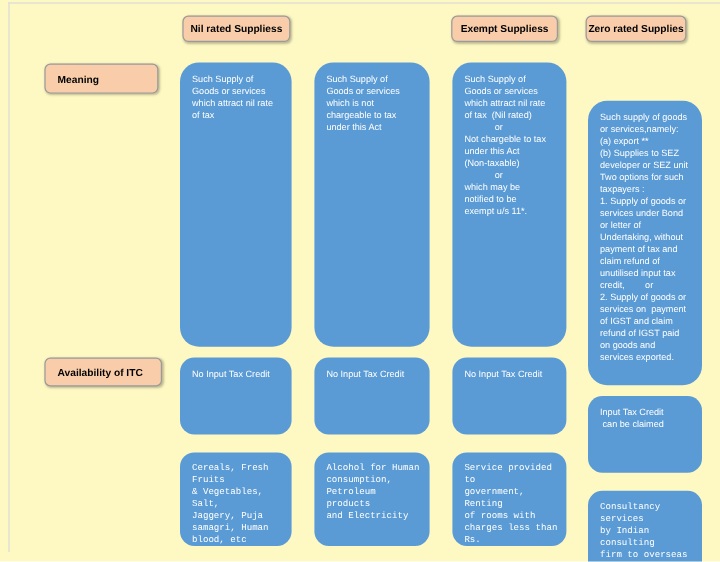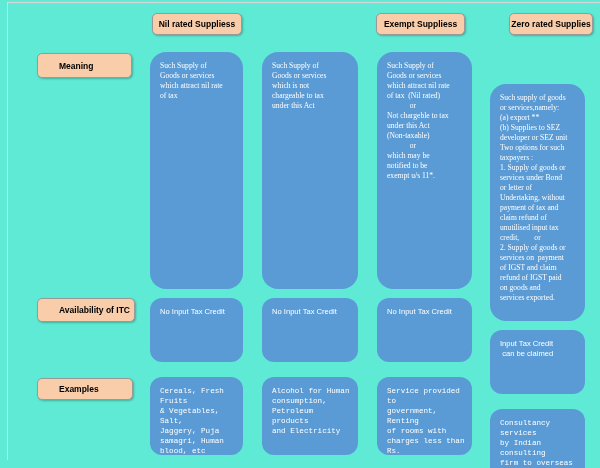--- a/index.html
+++ b/index.html
@@ -8,21 +8,21 @@
     background: #ffffff;
     width: 600px;
     height: 468px;
     font-family: "Liberation Sans", sans-serif;
     overflow: hidden;
   }
   .canvas {
     position: relative;
     width: 600px;
     height: 468px;
-    background: #5eead4;
+    background: #fef9c3;
   }
   .page-line-left {
     position: absolute;
     left: 7px; top: 2px;
     width: 1px; height: 458px;
     background: #d9d9d9;
   }
   .page-line-top {
     position: absolute;
     left: 7px; top: 2px;
@@ -44,63 +44,62 @@
   .hdr {
     top: 13px;
     height: 22px;
     font-size: 8.5px;
     justify-content: center;
     text-align: center;
   }
   .hdr-1 { left: 152px; width: 90px; }
   .hdr-2 { left: 260px; width: 101px; }
   .hdr-3 { left: 376px; width: 89px; }
-  .hdr-4 { left: 488px; width: 84px; margin-left: 21px; }
+  .hdr-4 { left: 488px; width: 84px; }
   .lbl {
     left: 37px;
     font-size: 8.5px;
-    padding-left: 21px;
+    padding-left: 10px;
     justify-content: flex-start;
   }
   .lbl-meaning  { top: 53px;  width: 95px; height: 25px; }
   .lbl-itc      { top: 298px; width: 98px; height: 24px; }
   .lbl-examples { top: 378px; width: 96px; height: 22px; }
   .cell {
     position: absolute;
     background: #5b9bd5;
     color: #ffffff;
     font-size: 7.6px;
     line-height: 1.32;
     white-space: pre-wrap;
     box-sizing: border-box;
     padding: 9px 4px 6px 10px;
     overflow: hidden;
   }
-  .row-meaning  { top: 52px;  height: 237px; border-radius: 16px; font-family: Liberation Serif, serif; }
+  .row-meaning  { top: 52px;  height: 237px; border-radius: 16px; }
   .row-itc      { top: 298px; height: 64px;  border-radius: 12px; }
   .row-examples { top: 377px; height: 78px;  border-radius: 12px; font-family: Liberation Mono, monospace; }
   .col-1 { left: 150px; width: 93px; }
   .col-2 { left: 262px; width: 96px; }
   .col-3 { left: 377px; width: 95px; }
   .col-4 { left: 490px; width: 95px; margin-top: 32px; }
 </style>
 </head>
 <body>
 
 <div class="canvas">
   <div class="page-line-left"></div>
   <div class="page-line-top"></div>
 
   <div class="hdr hdr-1">Nil rated Suppliess</div>
   <div class="hdr hdr-3">Exempt Suppliess</div>
   <div class="hdr hdr-4">Zero rated Supplies</div>
 
   <div class="lbl lbl-meaning">Meaning</div>
   <div class="lbl lbl-itc">Availability of ITC</div>
-  <div class="lbl lbl-examples">Examples</div>
 
   <div class="cell row-meaning col-1">Such Supply of
 Goods or services
 which attract nil rate
 of tax</div>
   <div class="cell row-meaning col-2">Such Supply of
 Goods or services
 which is not
 chargeable to tax
 under this Act</div>

